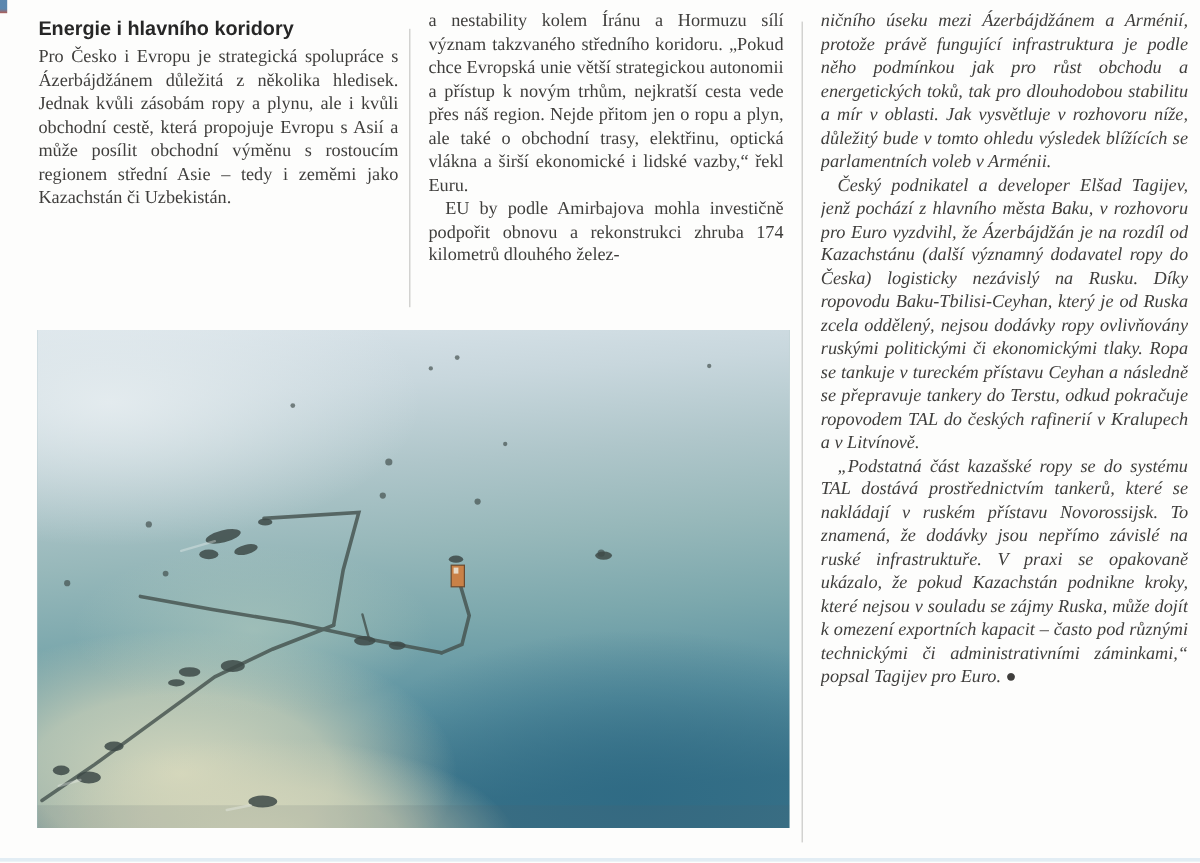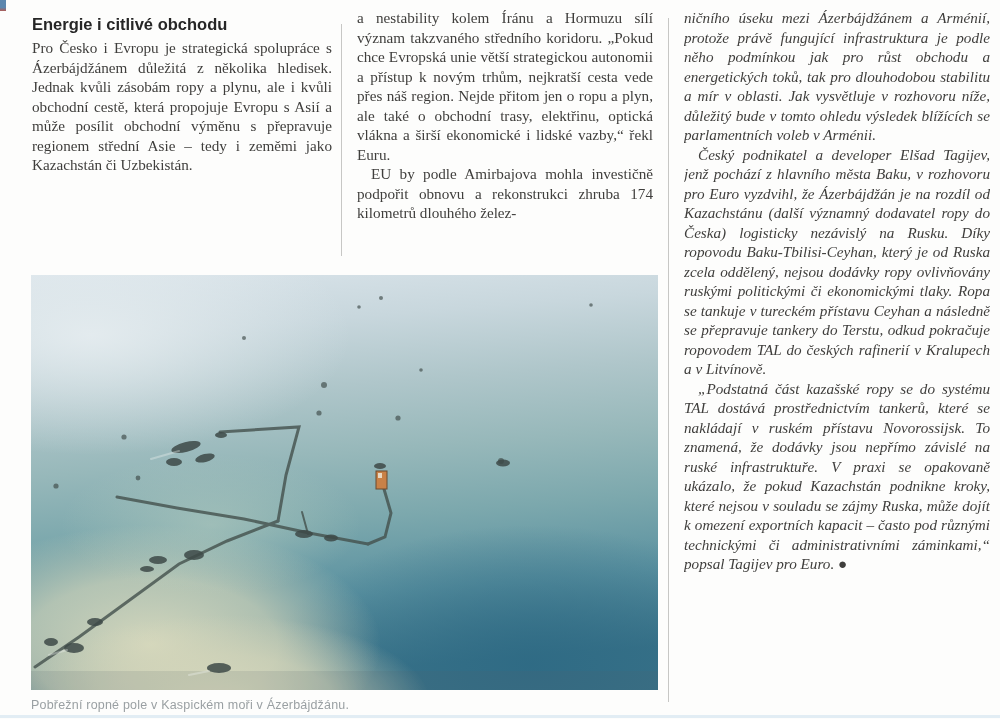--- a/index.html
+++ b/index.html
@@ -56,22 +56,22 @@
   }
 </style>
 </head>
 <body>
 
 <div class="page">
 
   <div class="corner-mark"></div>
 
   <div class="col col1">
-    <h2 class="heading">Energie i citlivé obchodu</h2>
-    <p>Pro Česko i Evropu je strategická spolupráce s Ázerbájdžánem důležitá z několika hledisek. Jednak kvůli zásobám ropy a plynu, ale i kvůli obchodní cestě, která propojuje Evropu s Asií a může posílit obchodní výměnu s přepravuje regionem střední Asie – tedy i zeměmi jako Kazachstán či Uzbekistán.</p>
+    <h2 class="heading">Energie i hlavního koridory</h2>
+    <p>Pro Česko i Evropu je strategická spolupráce s Ázerbájdžánem důležitá z několika hledisek. Jednak kvůli zásobám ropy a plynu, ale i kvůli obchodní cestě, která propojuje Evropu s Asií a může posílit obchodní výměnu s rostoucím regionem střední Asie – tedy i zeměmi jako Kazachstán či Uzbekistán.</p>
   </div>
 
   <div class="vrule vrule1"></div>
 
   <div class="col col2">
     <p>a nestability kolem Íránu a Hormuzu sílí význam takzvaného středního koridoru. „Pokud chce Evropská unie větší strategickou autonomii a přístup k novým trhům, nejkratší cesta vede přes náš region. Nejde přitom jen o ropu a plyn, ale také o obchodní trasy, elektřinu, optická vlákna a širší ekonomické i lidské vazby,“ řekl Euru.</p>
     <p class="indent">EU by podle Amirbajova mohla investičně podpořit obnovu a rekonstrukci zhruba 174 kilometrů dlouhého želez-</p>
   </div>
 
   <div class="vrule vrule2"></div>
@@ -166,17 +166,16 @@
       </g>
 
       <g stroke="#f2f5f2" stroke-width="2" opacity="0.35" stroke-linecap="round">
         <line x1="148" y1="176" x2="120" y2="184"></line>
         <line x1="36" y1="375" x2="18" y2="380"></line>
         <line x1="178" y1="396" x2="158" y2="400"></line>
       </g>
     </svg>
   </figure>
 
-  <figcaption class="caption">Pobřežní ropné pole v Kaspickém moři v Ázerbájdžánu.</figcaption>
 
   <div class="bottom-line"></div>
 
 </div>
 
 </body></html>

